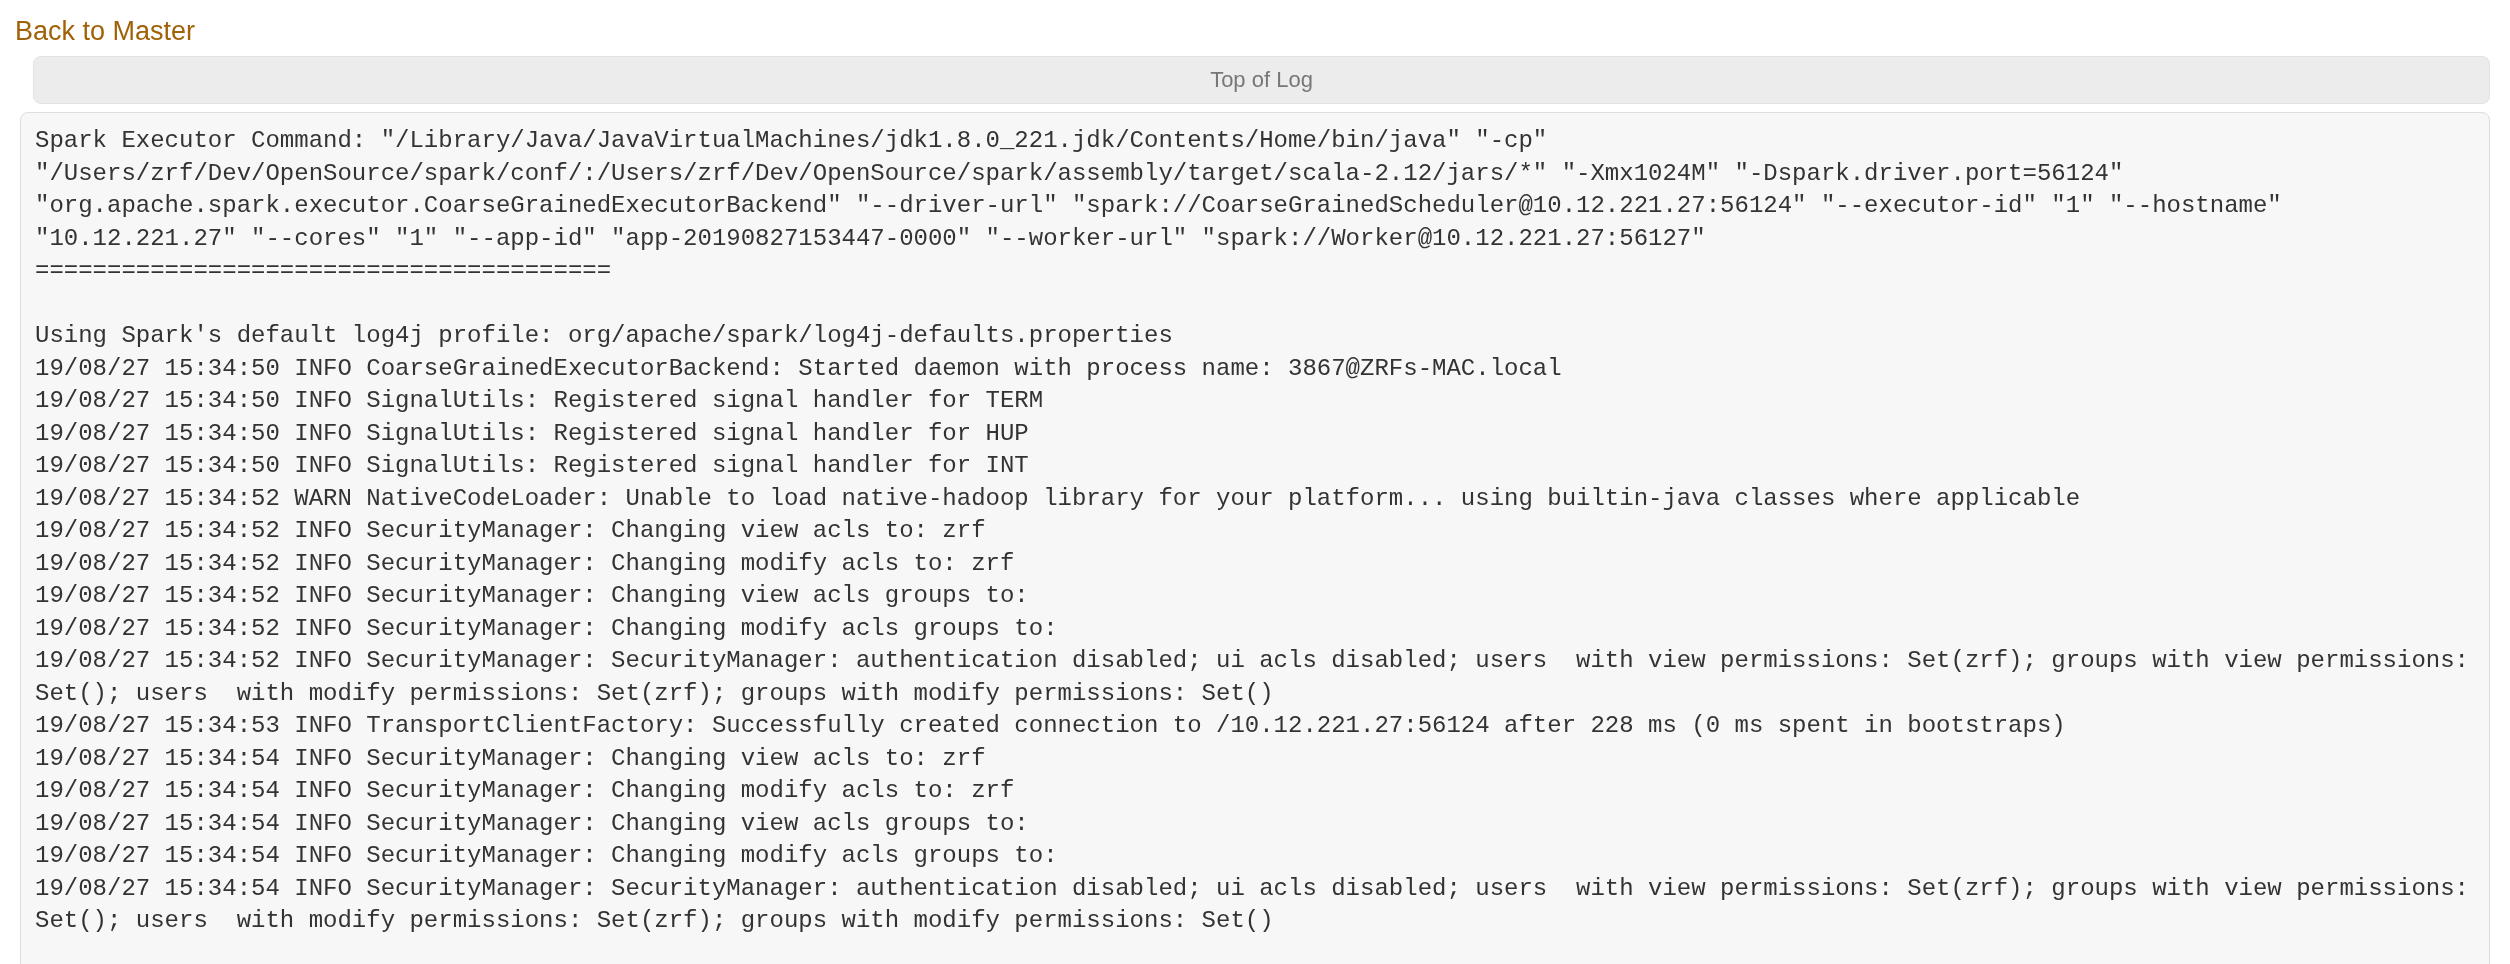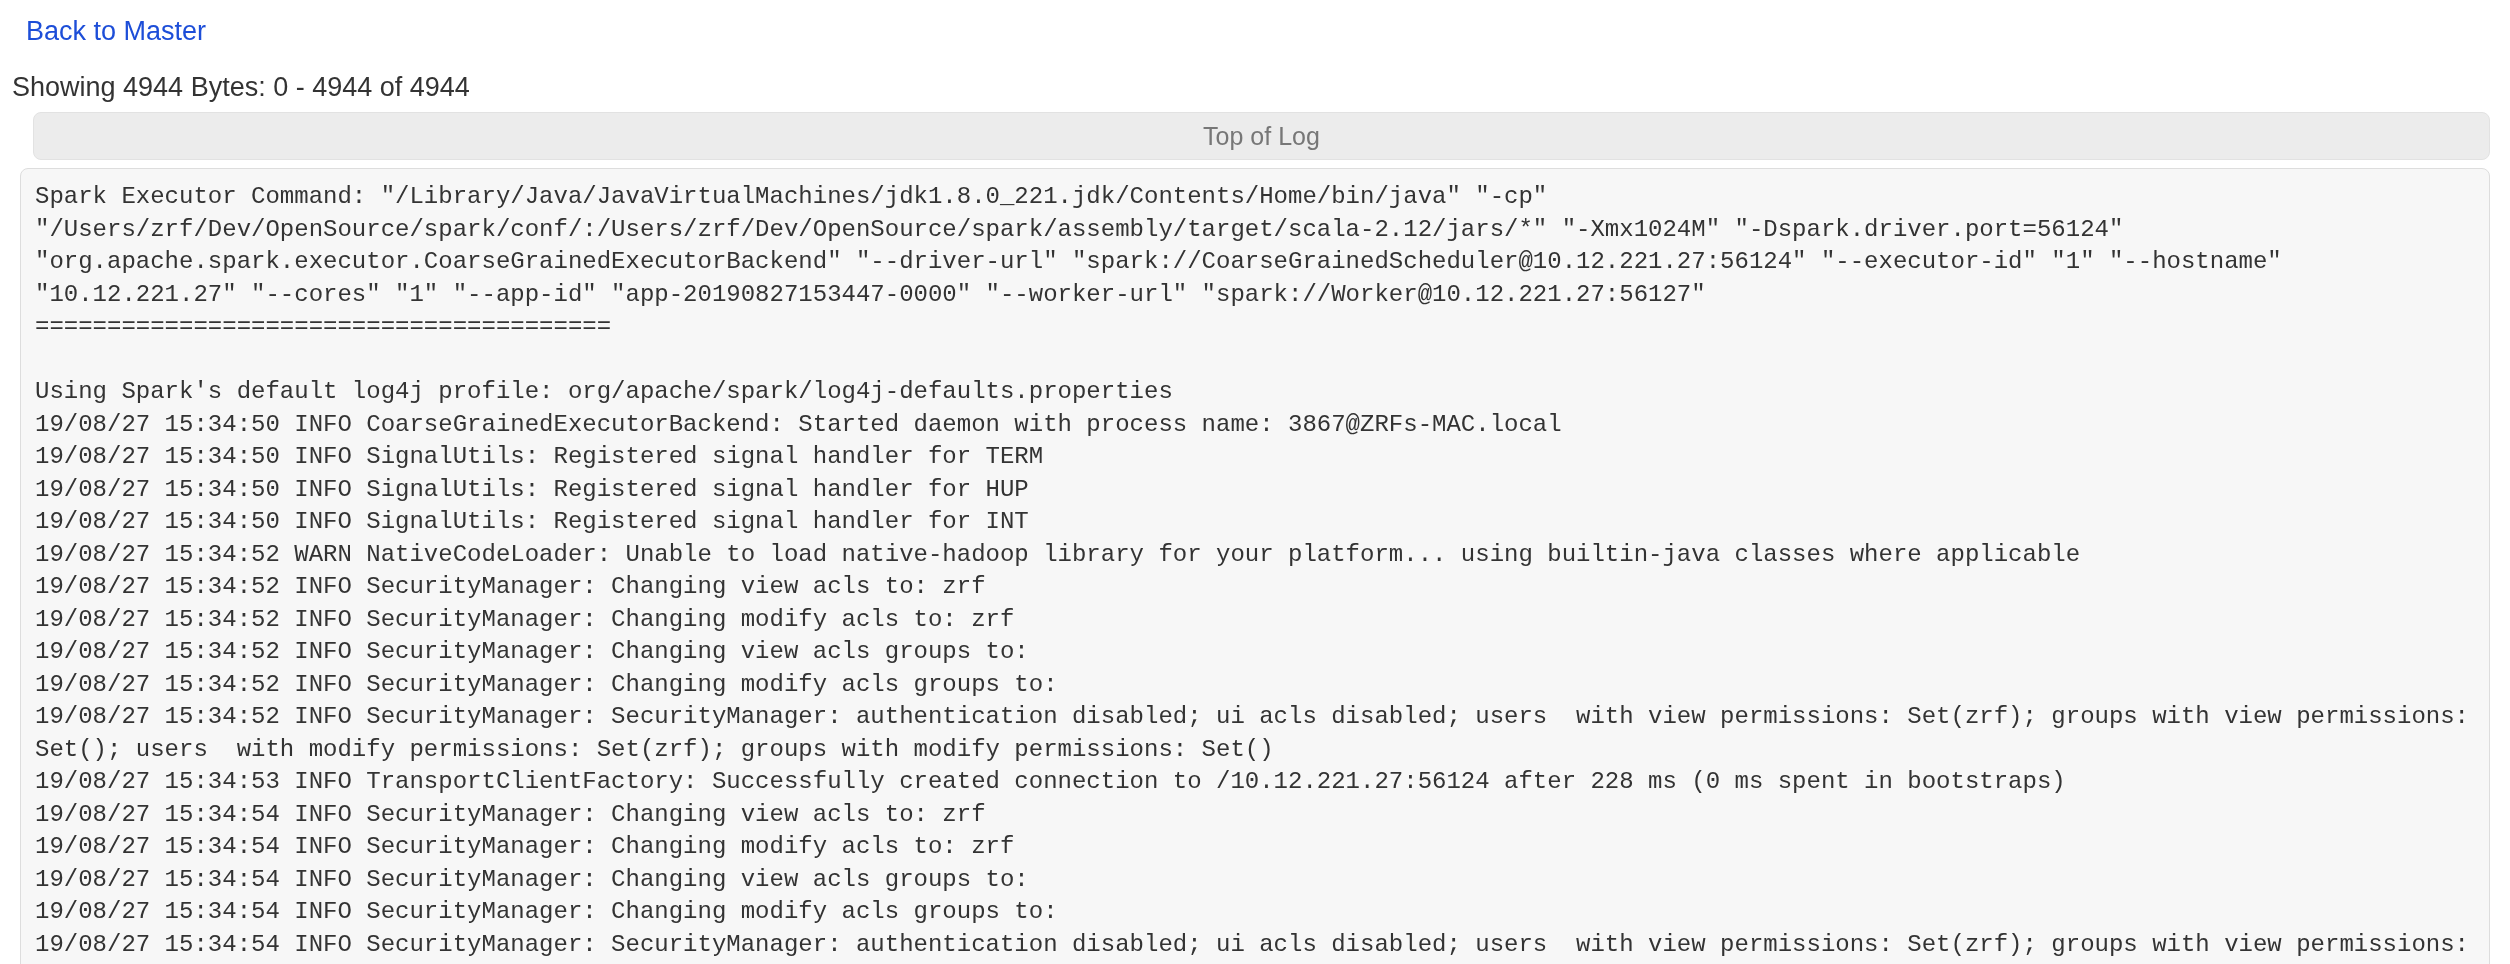--- a/index.html
+++ b/index.html
@@ -8,24 +8,24 @@
     height: 964px;
     overflow: hidden;
     background: #ffffff;
     color: #333333;
     font-family: "Liberation Sans", sans-serif;
   }
   .page { padding: 17px 12px 0 12px; }
 
   .back-link {
     display: inline-block;
-    margin-left: 14px;
+    margin-left: 3px;
     font-size: 27px;
     line-height: 29px;
-    color: #1d4ed8;
+    color: #a16207;
     text-decoration: none;
     cursor: pointer;
   }
 
   .bytes-summary {
     margin-top: 27px;
     font-size: 27px;
     line-height: 29px;
     color: #333333;
   }
@@ -33,21 +33,21 @@
   .log-header-btn {
     box-sizing: border-box;
     margin: 10px 8px 0 21px;
     height: 48px;
     background: #ececec;
     border: 1px solid #e2e2e2;
     border-radius: 8px;
     display: flex;
     align-items: center;
     justify-content: center;
-    font-size: 25px;
+    font-size: 22px;
     color: #777777;
   }
 
   .log-box {
     box-sizing: border-box;
     margin: 8px 8px 0 8px;
     height: 880px;               
     background: #f7f7f7;
     border: 1px solid #dddddd;
     border-radius: 8px;
@@ -64,21 +64,20 @@
     font-family: Liberation Mono, monospace;
   }
 </style>
 </head>
 <body>
 
 <div class="page">
 
   <a href="#" class="back-link">Back to Master</a>
 
-  <div class="bytes-summary">Showing 4944 Bytes: 0 - 4944 of 4944</div>
 
   <div class="log-header-btn">Top of Log</div>
 
   <div class="log-box">
     <div class="log-text">Spark Executor Command: "/Library/Java/JavaVirtualMachines/jdk1.8.0_221.jdk/Contents/Home/bin/java" "-cp" "/Users/zrf/Dev/OpenSource/spark/conf/:/Users/zrf/Dev/OpenSource/spark/assembly/target/scala-2.12/jars/*" "-Xmx1024M" "-Dspark.driver.port=56124" "org.apache.spark.executor.CoarseGrainedExecutorBackend" "--driver-url" "spark://CoarseGrainedScheduler@10.12.221.27:56124" "--executor-id" "1" "--hostname" "10.12.221.27" "--cores" "1" "--app-id" "app-20190827153447-0000" "--worker-url" "spark://Worker@10.12.221.27:56127"
 ========================================
 
 Using Spark's default log4j profile: org/apache/spark/log4j-defaults.properties
 19/08/27 15:34:50 INFO CoarseGrainedExecutorBackend: Started daemon with process name: 3867@ZRFs-MAC.local
 19/08/27 15:34:50 INFO SignalUtils: Registered signal handler for TERM

